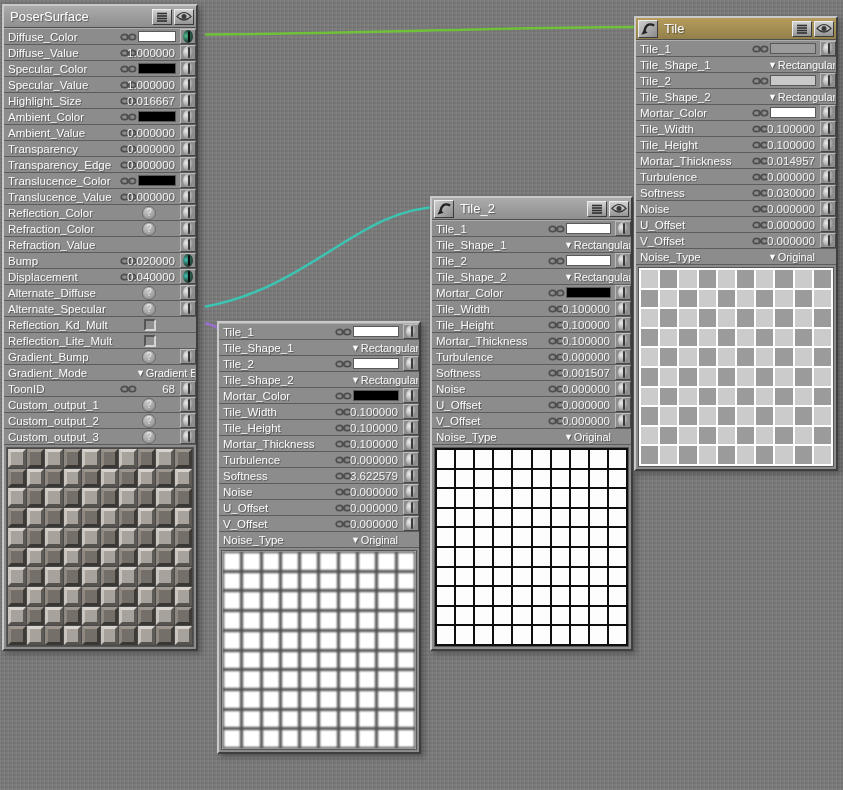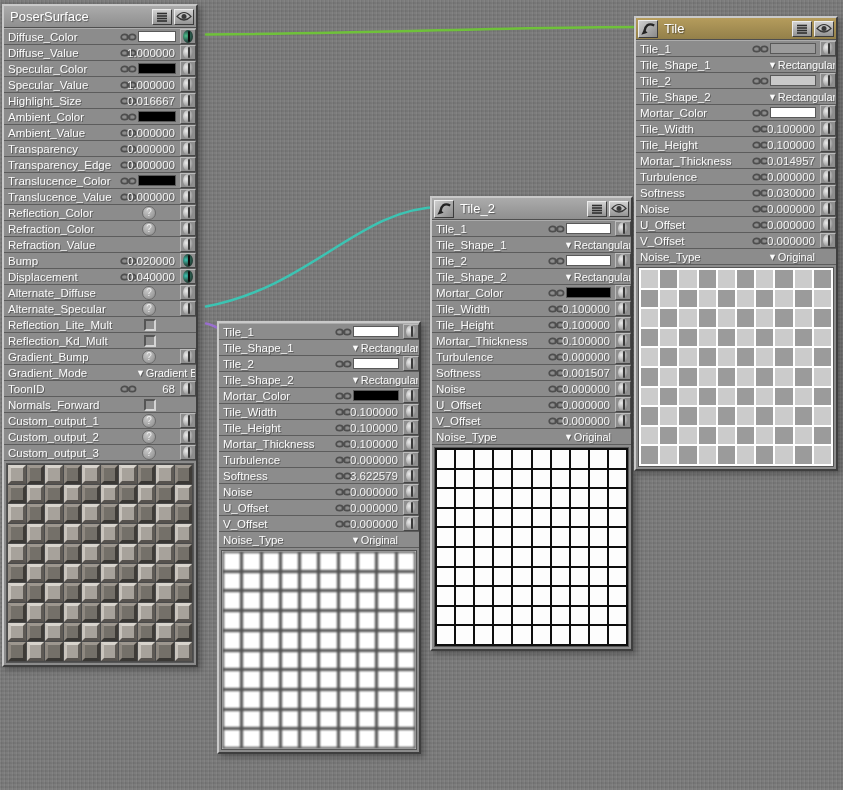--- a/index.html
+++ b/index.html
@@ -313,25 +313,25 @@
         </span>
       </div>
       <div class="row">
         <span class="rlabel">Alternate_Specular</span>
         <span class="qmark">?</span>
         <span class="knobcell">
           <span class="knob"></span>
         </span>
       </div>
       <div class="row">
+        <span class="rlabel">Reflection_Kd_Mult</span>
+        <span class="checkbox"></span>
+      </div>
+      <div class="row">
         <span class="rlabel">Reflection_Lite_Mult</span>
-        <span class="checkbox"></span>
-      </div>
-      <div class="row">
-        <span class="rlabel">Reflection_Kd_Mult</span>
         <span class="checkbox"></span>
       </div>
       <div class="row">
         <span class="rlabel">Gradient_Bump</span>
         <span class="qmark">?</span>
         <span class="knobcell">
           <span class="knob"></span>
         </span>
       </div>
       <div class="row">
@@ -345,24 +345,20 @@
         <span class="rlabel">ToonID</span>
         <span class="plug"><svg width="17" height="9" viewBox="0 0 17 9">
             <ellipse cx="4.6" cy="4.5" rx="3.4" ry="2.7" fill="none" stroke="#4e4e4e" stroke-width="1.7"></ellipse>
             <ellipse cx="12.2" cy="4.5" rx="3.4" ry="2.7" fill="none" stroke="#4e4e4e" stroke-width="1.7"></ellipse>
             <line x1="6.5" y1="4.5" x2="10.5" y2="4.5" stroke="#4e4e4e" stroke-width="1.7"></line>
           </svg></span>
         <span class="rvalue">68</span>
         <span class="knobcell">
           <span class="knob"></span>
         </span>
-      </div>
-      <div class="row">
-        <span class="rlabel">Normals_Forward</span>
-        <span class="checkbox"></span>
       </div>
       <div class="row">
         <span class="rlabel">Custom_output_1</span>
         <span class="qmark">?</span>
         <span class="knobcell">
           <span class="knob"></span>
         </span>
       </div>
       <div class="row">
         <span class="rlabel">Custom_output_2</span>

